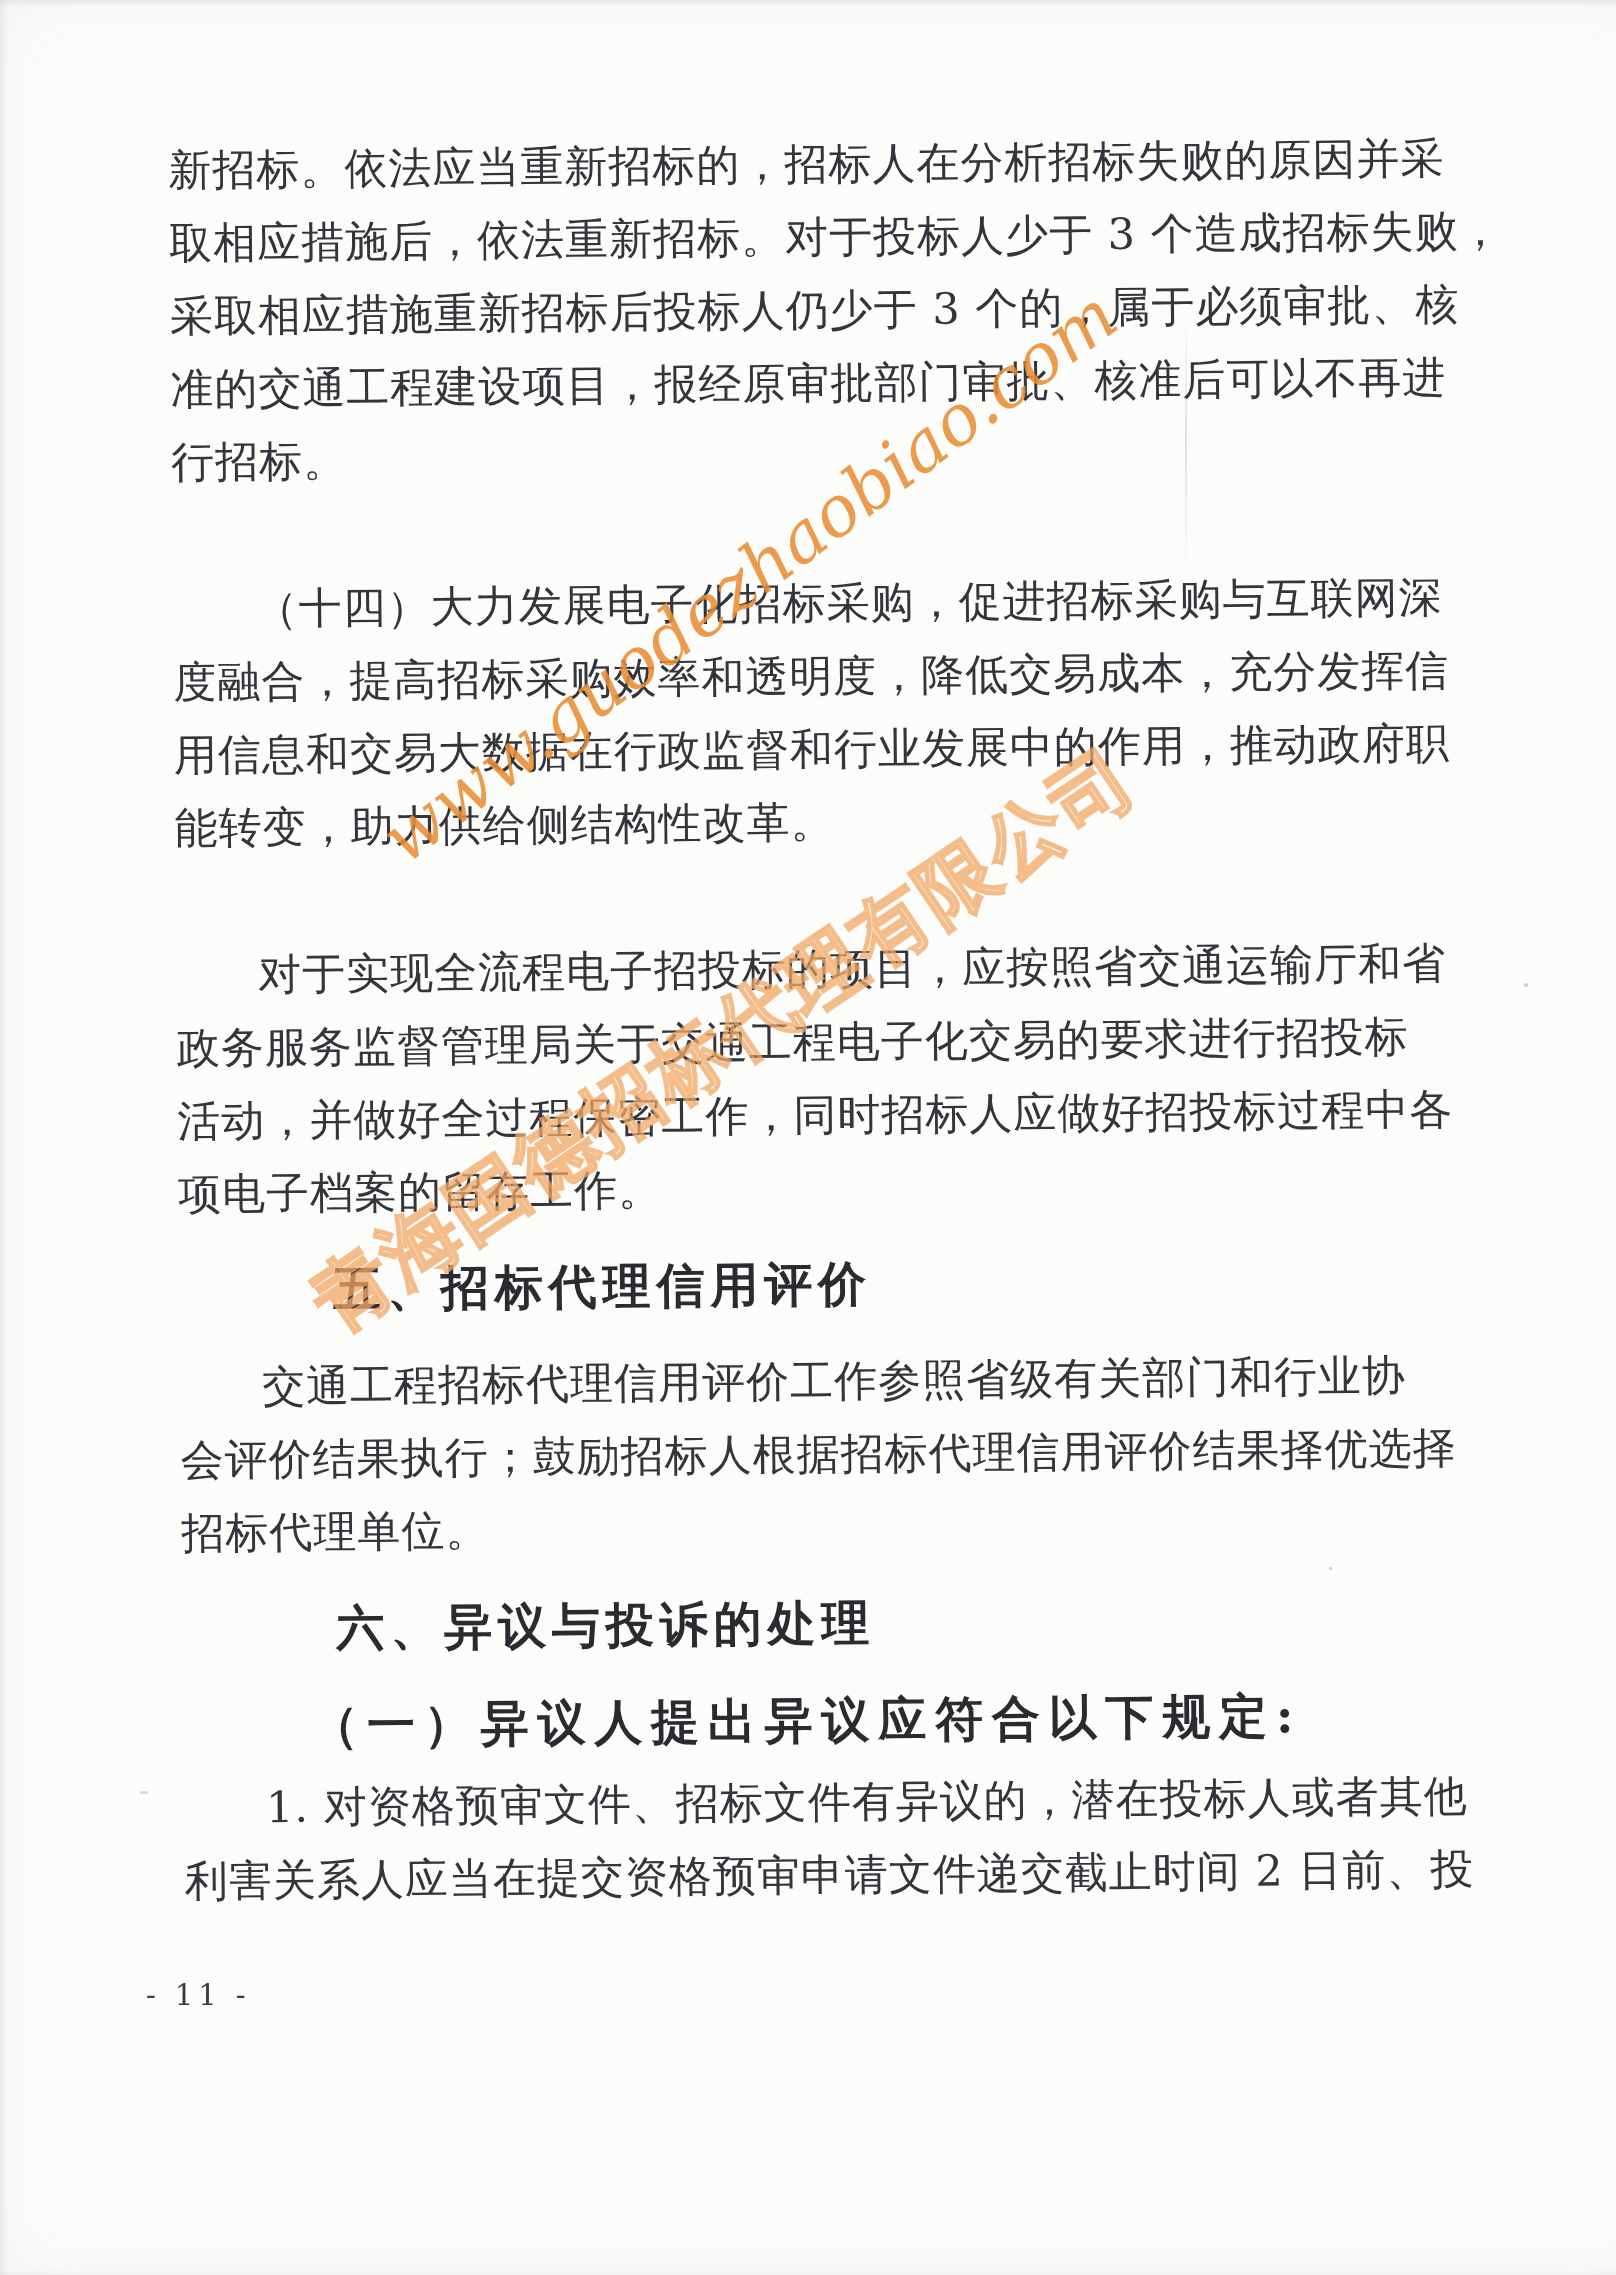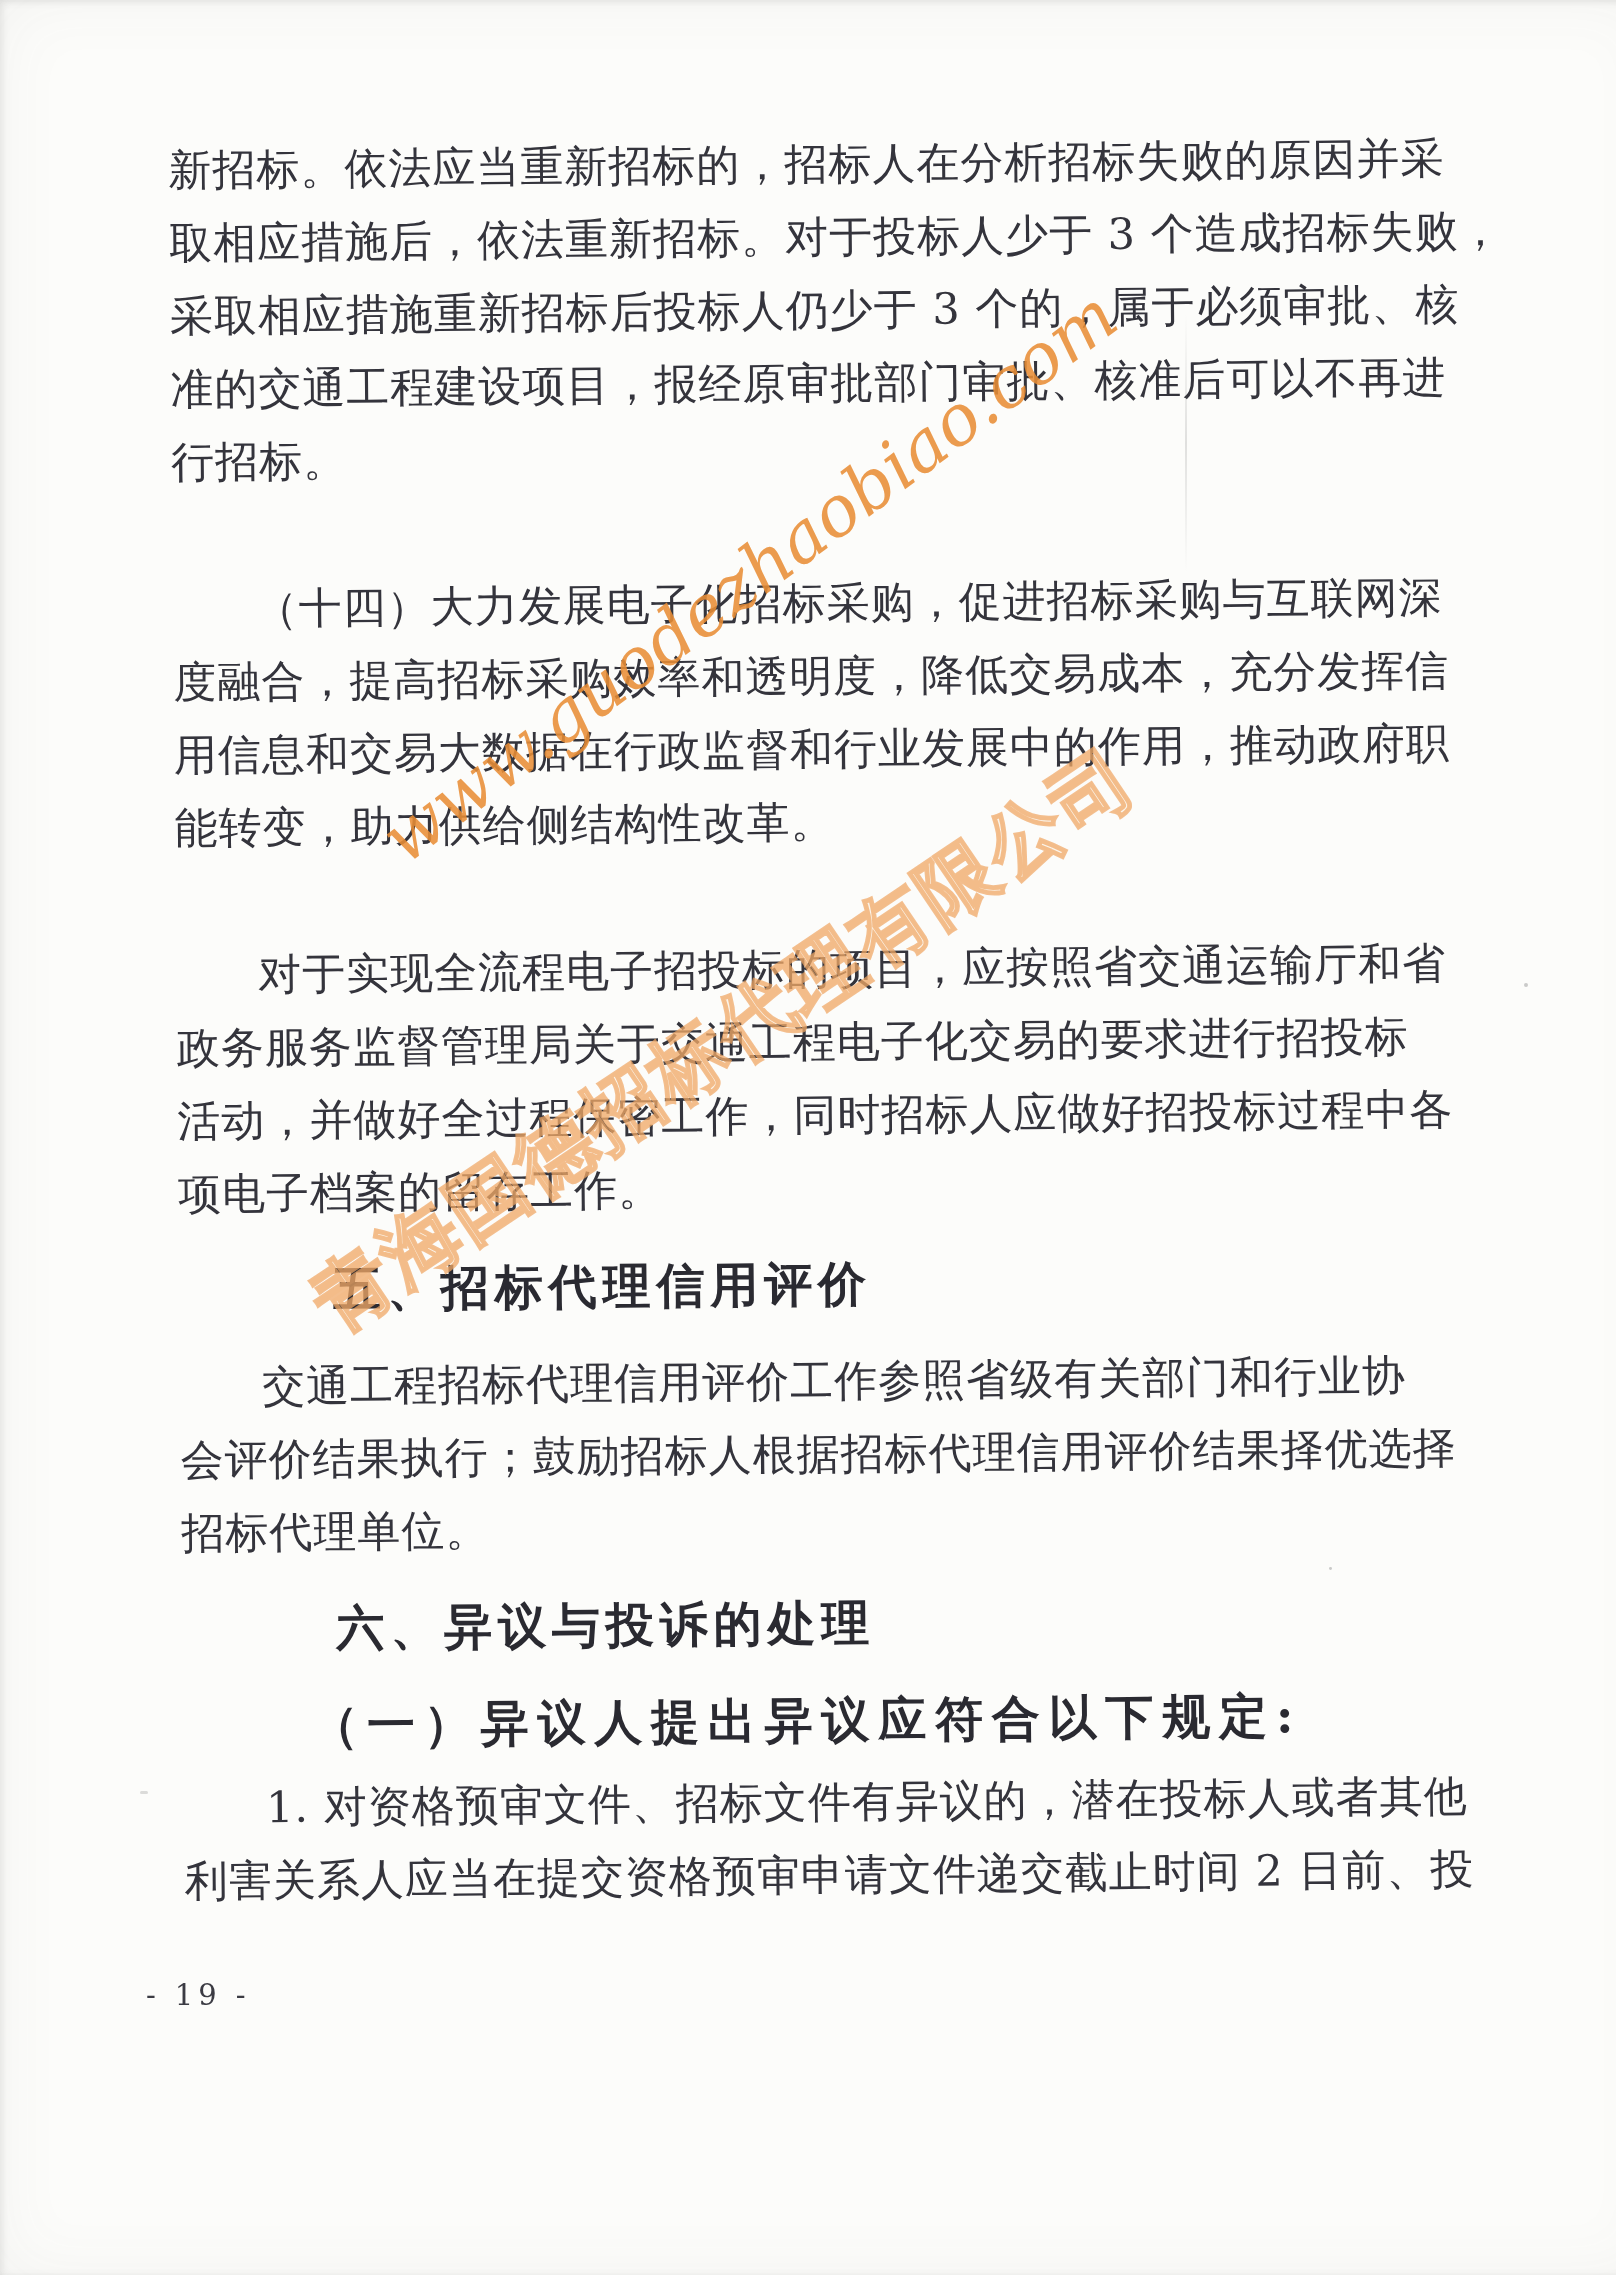--- a/index.html
+++ b/index.html
@@ -96,20 +96,20 @@
     <div class="line">招标代理单位。</div>
     <div class="line heading gap-sec">六、异议与投诉的处理</div>
     <div class="line subheading gap-sec">（一）异议人提出异议应符合以下规定:</div>
     <div class="line indent gap-xs">1. 对资格预审文件、招标文件有异议的，潜在投标人或者其他</div>
     <div class="line">利害关系人应当在提交资格预审申请文件递交截止时间 2 日前、投</div>
   </div>
 
   <div class="wm-url">www.guodezhaobiao.com</div>
   <div class="wm-company">青海国德招标代理有限公司</div>
 
-  <div class="page-number">- 19 -</div>
+  <div class="page-number">- 11 -</div>
 
   <div class="crease"></div>
   <div class="speck s1"></div>
   <div class="speck s2"></div>
   <div class="speck s3"></div>
 </div>
 
 
 </body></html>

